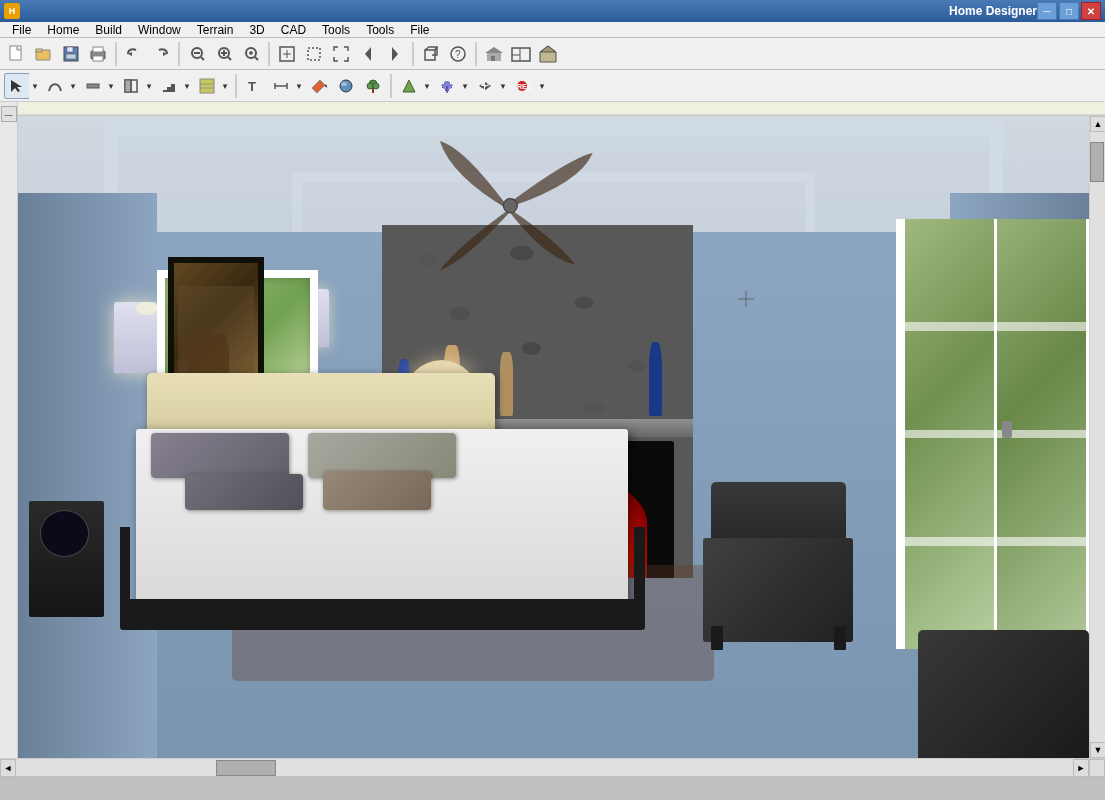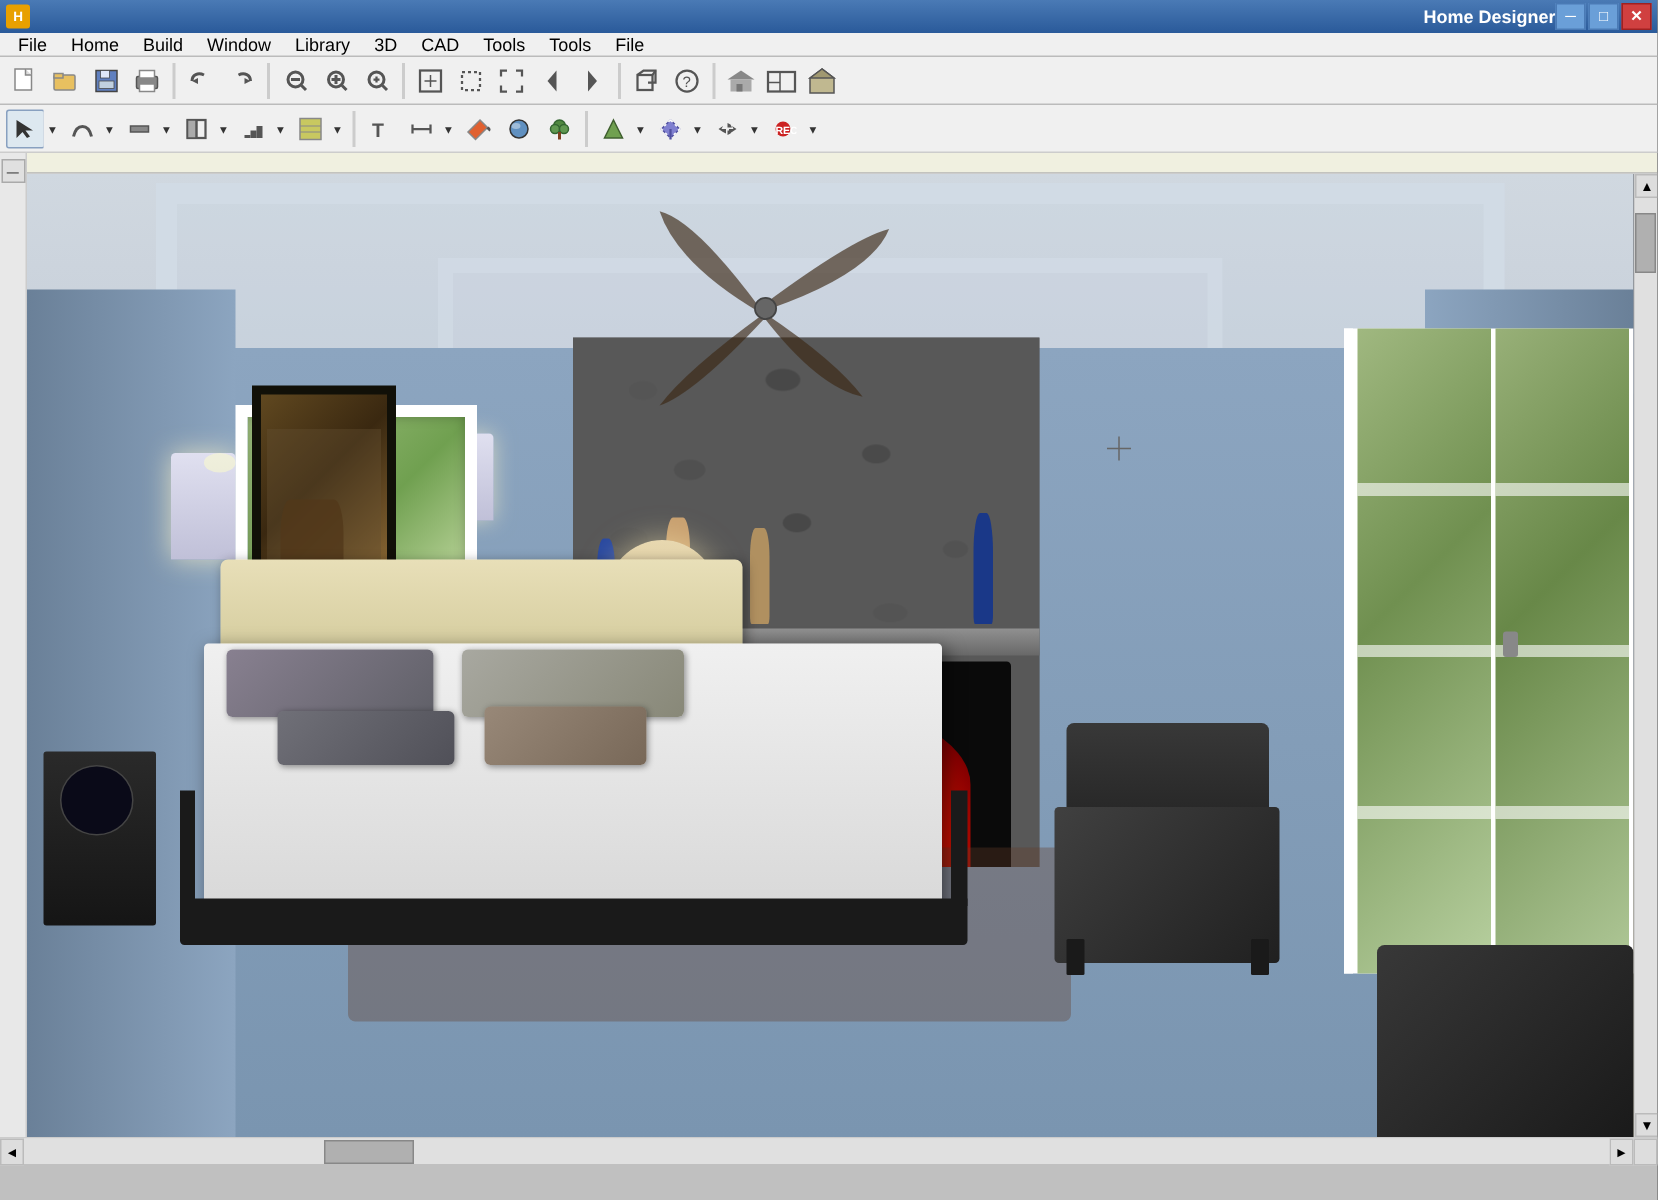--- a/index.html
+++ b/index.html
@@ -284,21 +284,21 @@
     <div class="win-btn">□</div>
     <div class="win-btn close">✕</div>
   </div>
 </div>
 
 <div id="menu-bar">
   <div class="menu-item">File</div>
   <div class="menu-item">Home</div>
   <div class="menu-item">Build</div>
   <div class="menu-item">Window</div>
-  <div class="menu-item">Library</div>
+  <div class="menu-item">Terrain</div>
   <div class="menu-item">3D</div>
   <div class="menu-item">CAD</div>
   <div class="menu-item">Tools</div>
   <div class="menu-item">Tools</div>
   <div class="menu-item">File</div>
 </div>
 
 <div id="toolbar1">
   <div class="tb-btn" title="New">
     <svg width="18" height="18" viewBox="0 0 18 18">

